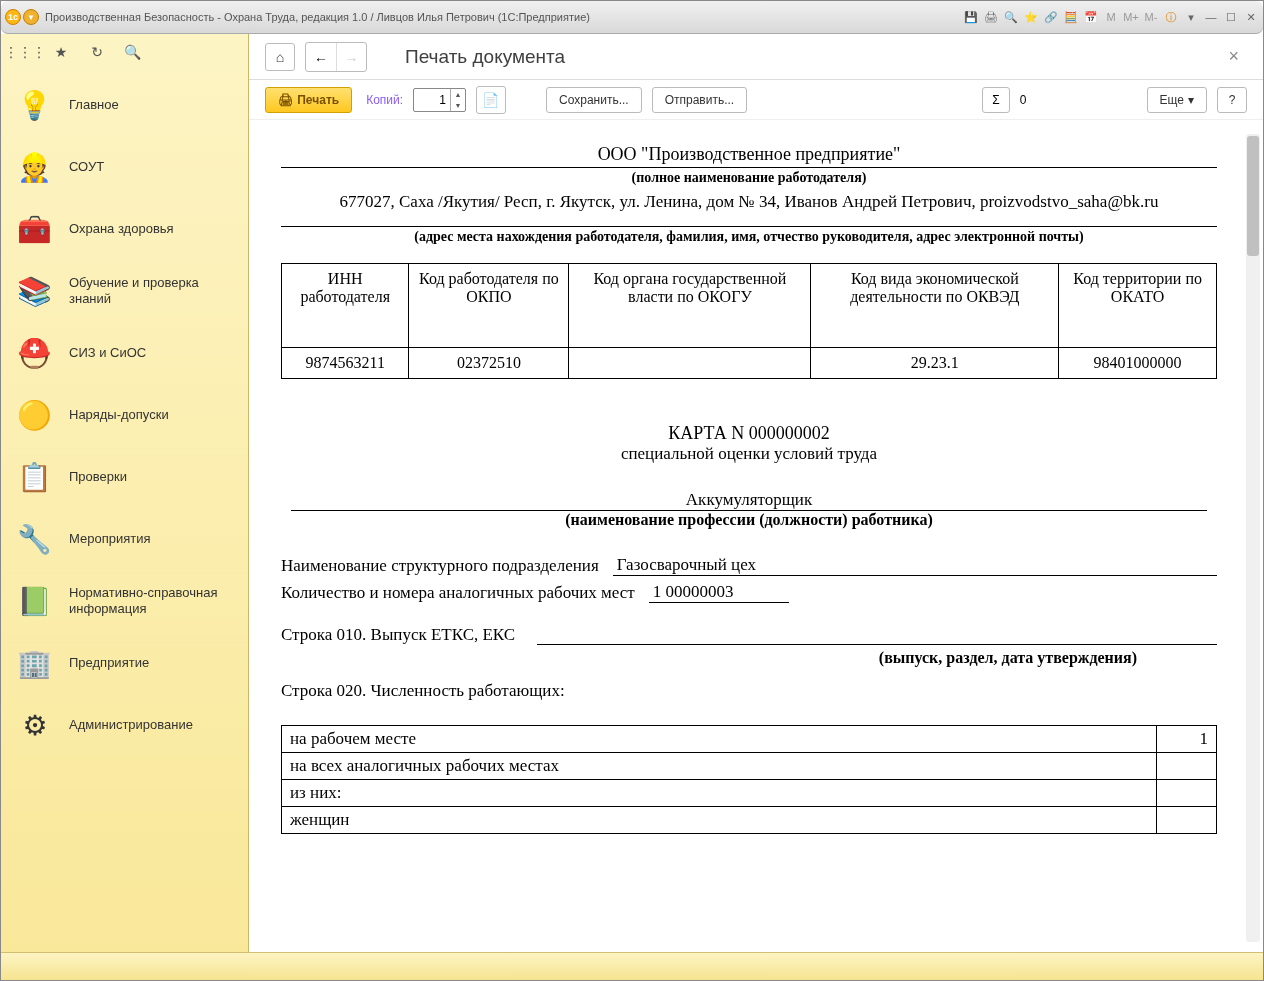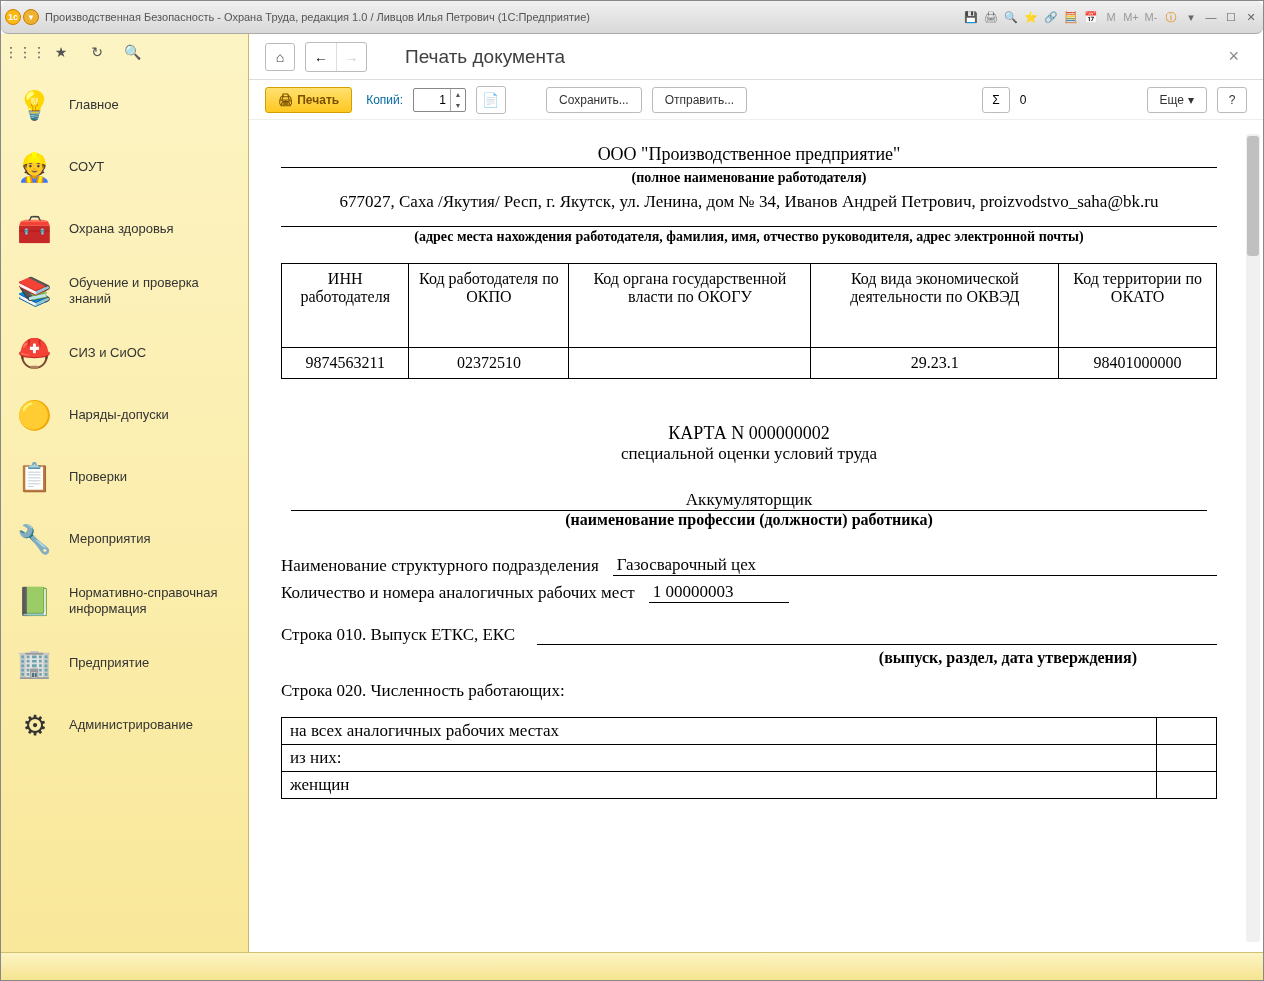--- a/index.html
+++ b/index.html
@@ -28,21 +28,21 @@
 .sqbtn { width:30px; height:28px; border:1px solid #bbb; border-radius:3px; background:#fff; display:flex; align-items:center; justify-content:center; cursor:pointer; font-size:14px; color:#333; }
 .navbtns { display:flex; border:1px solid #bbb; border-radius:3px; }
 .navbtns .nb { width:30px; height:28px; display:flex; align-items:center; justify-content:center; cursor:pointer; font-size:14px; }
 .nb+.nb{border-left:1px solid #ddd;}
 .nb.disabled{color:#ccc;cursor:default;}
 .page-title { font-size:19px; color:#404040; margin-left:28px; }
 .close-x { margin-left:auto; font-size:18px; color:#888; cursor:pointer; padding:4px 8px; }
 .toolbar { height:40px; display:flex; align-items:center; padding:0 16px; gap:10px; border-bottom:1px solid #eee; font-size:12px; }
 .btn { height:26px; padding:0 12px; border:1px solid #bbb; border-radius:3px; background:#fff; cursor:pointer; display:flex; align-items:center; gap:4px; font-size:12px; color:#333; }
 .btn.primary { background:linear-gradient(#ffe070,#ffc820); border-color:#d0a000; font-weight:bold; color:#7a5000; }
-.copies-lbl{color:#0369a1;margin-left:4px;}
+.copies-lbl{color:#8b5cf6;margin-left:4px;}
 .spinner { display:flex; align-items:center; border:1px solid #888; border-radius:2px; height:24px; }
 .spinner input { width:36px; border:none; text-align:right; padding:2px 4px; font-size:12px; outline:none; }
 .spinner .spbtns { display:flex; flex-direction:column; border-left:1px solid #aaa; }
 .spinner .sp { height:11px; width:14px; font-size:7px; display:flex;align-items:center;justify-content:center;cursor:pointer;color:#555; }
 .sigma-box{display:flex;align-items:center;gap:10px;margin-left:auto;}
 .sigma-btn{width:28px;height:26px;border:1px solid #bbb;border-radius:3px;display:flex;align-items:center;justify-content:center;cursor:pointer;}
 .doc-area { flex:1; overflow:auto; background:#fff; padding:14px 18px 0 18px; position:relative; }
 .doc-scroll { position:absolute; right:3px; top:14px; bottom:10px; width:14px; background:#f0f0f0; border-radius:3px; }
 .doc-thumb{position:absolute;left:1px;right:1px;top:2px;height:120px;background:#c0c0c0;border-radius:3px;}
 .doc { font-family:"Times New Roman",serif; font-size:16px; color:#000; padding:10px 28px 20px 14px; }
@@ -57,21 +57,21 @@
 .card-title{font-size:18px;text-align:center;}
 .card-sub{font-size:17px;text-align:center;margin-bottom:26px;}
 .prof{font-size:17px;text-align:center;border-bottom:1px solid #000;margin:0 10px;}
 .prof-desc{font-size:16px;text-align:center;font-weight:bold;margin-bottom:26px;}
 .field-row{display:flex;align-items:flex-end;gap:14px;margin-bottom:6px;font-size:17px;}
 .field-row .fval{border-bottom:1px solid #000;flex:1;padding:0 4px;}
 .field-row .fval.short{flex:0 0 auto;min-width:140px;}
 .line010{display:flex;align-items:flex-end;gap:22px;font-size:17px;margin-top:22px;}
 .line010 .blank{flex:1;border-bottom:1px solid #000;height:20px;}
 .line010-desc{font-size:16px;text-align:right;font-weight:bold;margin-top:4px;padding-right:80px;}
-.line020{font-size:17px;margin-top:14px;margin-bottom:16px;}
+.line020{font-size:17px;margin-top:14px;margin-bottom:24px;}
 .workers{width:100%;border-collapse:collapse;font-size:17px;}
 .workers td{border:1px solid #000;padding:3px 8px;}
 .workers td.num{text-align:right;width:60px;}
 .bottom-bar{height:28px;background:linear-gradient(#fdf4c4,#f5e490);border-top:1px solid #d0c070;}
 </style>
 </head>
 <body>
 
 <div class="window">
   <div class="titlebar">
@@ -243,20 +243,24 @@
           <div class="line010">
             <span>Строка 010. Выпуск ЕТКС, ЕКС</span>
             <span class="blank"></span>
           </div>
           <div class="line010-desc">(выпуск, раздел, дата утверждения)</div>
 
           <div class="line020">Строка 020. Численность работающих:</div>
 
           <table class="workers">
             <tbody>
+                <tr>
+                  <td>на рабочем месте</td>
+                  <td class="num">1</td>
+                </tr>
             <tr>
                   <td>на всех аналогичных рабочих местах</td>
                   <td class="num"></td>
                 </tr>
             <tr>
                   <td>из них:</td>
                   <td class="num"></td>
                 </tr>
             <tr>
                   <td>женщин</td>

